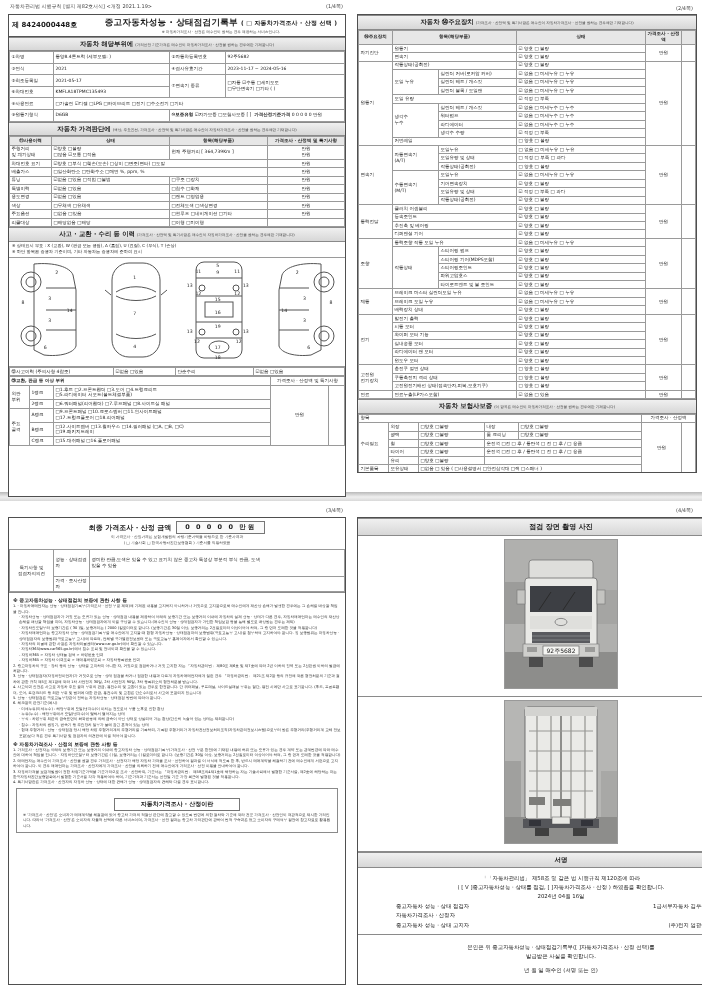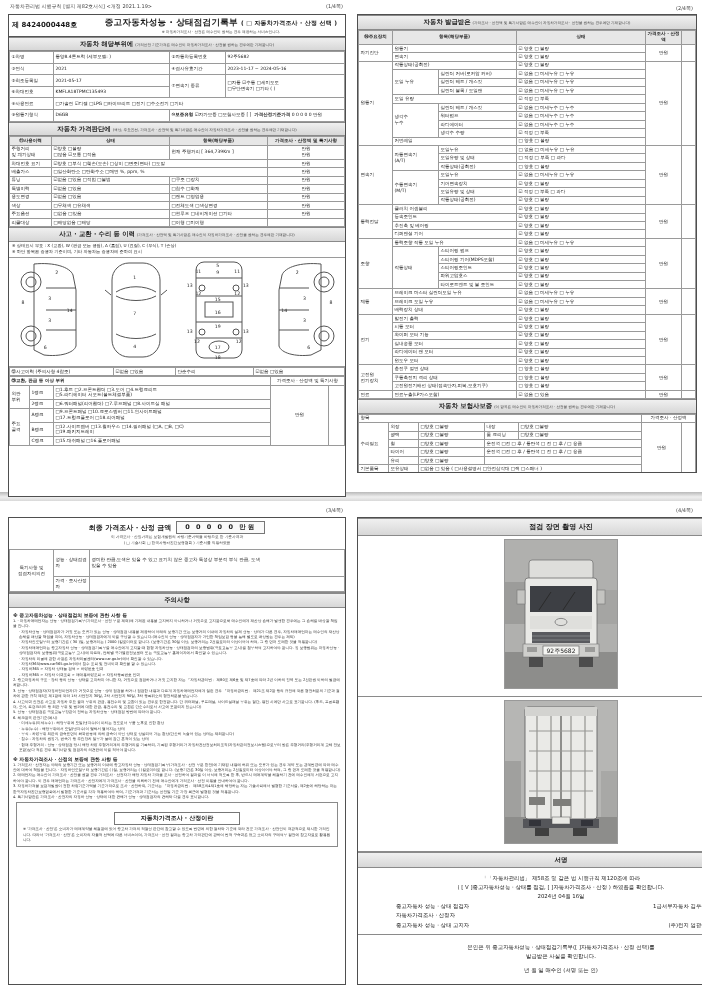--- a/index.html
+++ b/index.html
@@ -361,21 +361,21 @@
           </tr>
           <tr>
             <td>C랭크</td>
             <td>□15.대쉬패널  □16.플로어패널</td>
           </tr>
         </tbody>
     </table>
   </div>
 
   <div class="page p2">
-    <div class="band"><b>자동차 발급받은</b><span class="bnote">(가격조사 · 산정액 및 특기사항은 매수인이 자동차가격조사 · 산정을 원하는 경우에만 기재합니다)</span></div>
+    <div class="band"><b>자동차 ⑭주요장치</b><span class="bnote">(가격조사 · 산정액 및 특기사항은 매수인이 자동차가격조사 · 산정을 원하는 경우에만 기재합니다)</span></div>
     <table class="tbl">
       <colgroup>
           <col style="width:34px">
           <col style="width:46px">
           <col style="width:78px">
           <col>
           <col style="width:36px">
           <col style="width:14px">
         </colgroup>
       <thead>
@@ -679,21 +679,20 @@
         </tr>
         <tr>
           <td>가격 · 조사산정
 자</td>
           <td style="height:13px;"></td>
         </tr>
       </tbody>
         </table>
     </div>
 
-    <div class="band"><b>주의사항</b></div>
     <div class="fineprint">
       <div class="fp-title">※ 중고자동차성능 · 상태점검의 보증에 관한 사항 등</div>
       <div id="notice1">
           <div class="fp">1. · 자동차매매업자는 성능 · 상태점검기록부(가격조사 · 산정 부분 제외)에 기재된 내용을 고지하지 아니하거나 거짓으로 고지함으로써 매수인에게 재산상 손해가 발생한 경우에는 그 손해를 배상할 책임을 집니다.</div>
           <div class="fp fp-sub">· 자동차성능 · 상태점검자가 거짓 또는 오류가 있는 성능 · 상태점검 내용을 제공하여 아래의 보증기간 또는 보증거리 이내에 자동차의 실제 성능 · 상태가 다른 경우, 자동차매매업자는 매수인의 재산상 손해를 배상할 책임을 지며, 자동차성능 · 상태점검자에게 이를 구상할 수 있습니다.(매수인이 성능 · 상태점검자가 가입한 책임보험 등을 통해 별도로 배상받는 경우는 제외)</div>
           <div class="fp fp-sub">· 자동차인도일부터 보증기간은 ( 30 )일, 보증거리는 ( 2000 )킬로미터로 합니다. (보증기간은 30일 이상, 보증거리는 2천킬로미터 이상이어야 하며, 그 중 먼저 도래한 것을 적용합니다)</div>
           <div class="fp fp-sub">· 자동차매매업자는 중고자동차 성능 · 상태점검기록부를 매수인에게 고지할 때 현행 자동차성능 · 상태점검자의 보증범위(국토교통부 고시)를 첨부하여 고지하여야 합니다. 동 보증범위는 자동차성능 · 상태점검자의 보증범위(국토교통부 고시)에 따르며, 업체별 국가열린정보센터 또는 국토교통부 홈페이지에서 확인할 수 있습니다.</div>
           <div class="fp fp-sub">· 자동차의 리콜에 관한 사항은 자동차리콜센터(www.car.go.kr)에서 확인할 수 있습니다.</div>
           <div class="fp fp-sub">· 자동차365(www.car365.go.kr)에서 침수 조회 및 정비이력 확인을 할 수 있습니다.</div>
           <div class="fp fp-sub">- 자동차365 &gt; 자동차 상태들 검색 &gt; 차량번호 입력</div>

